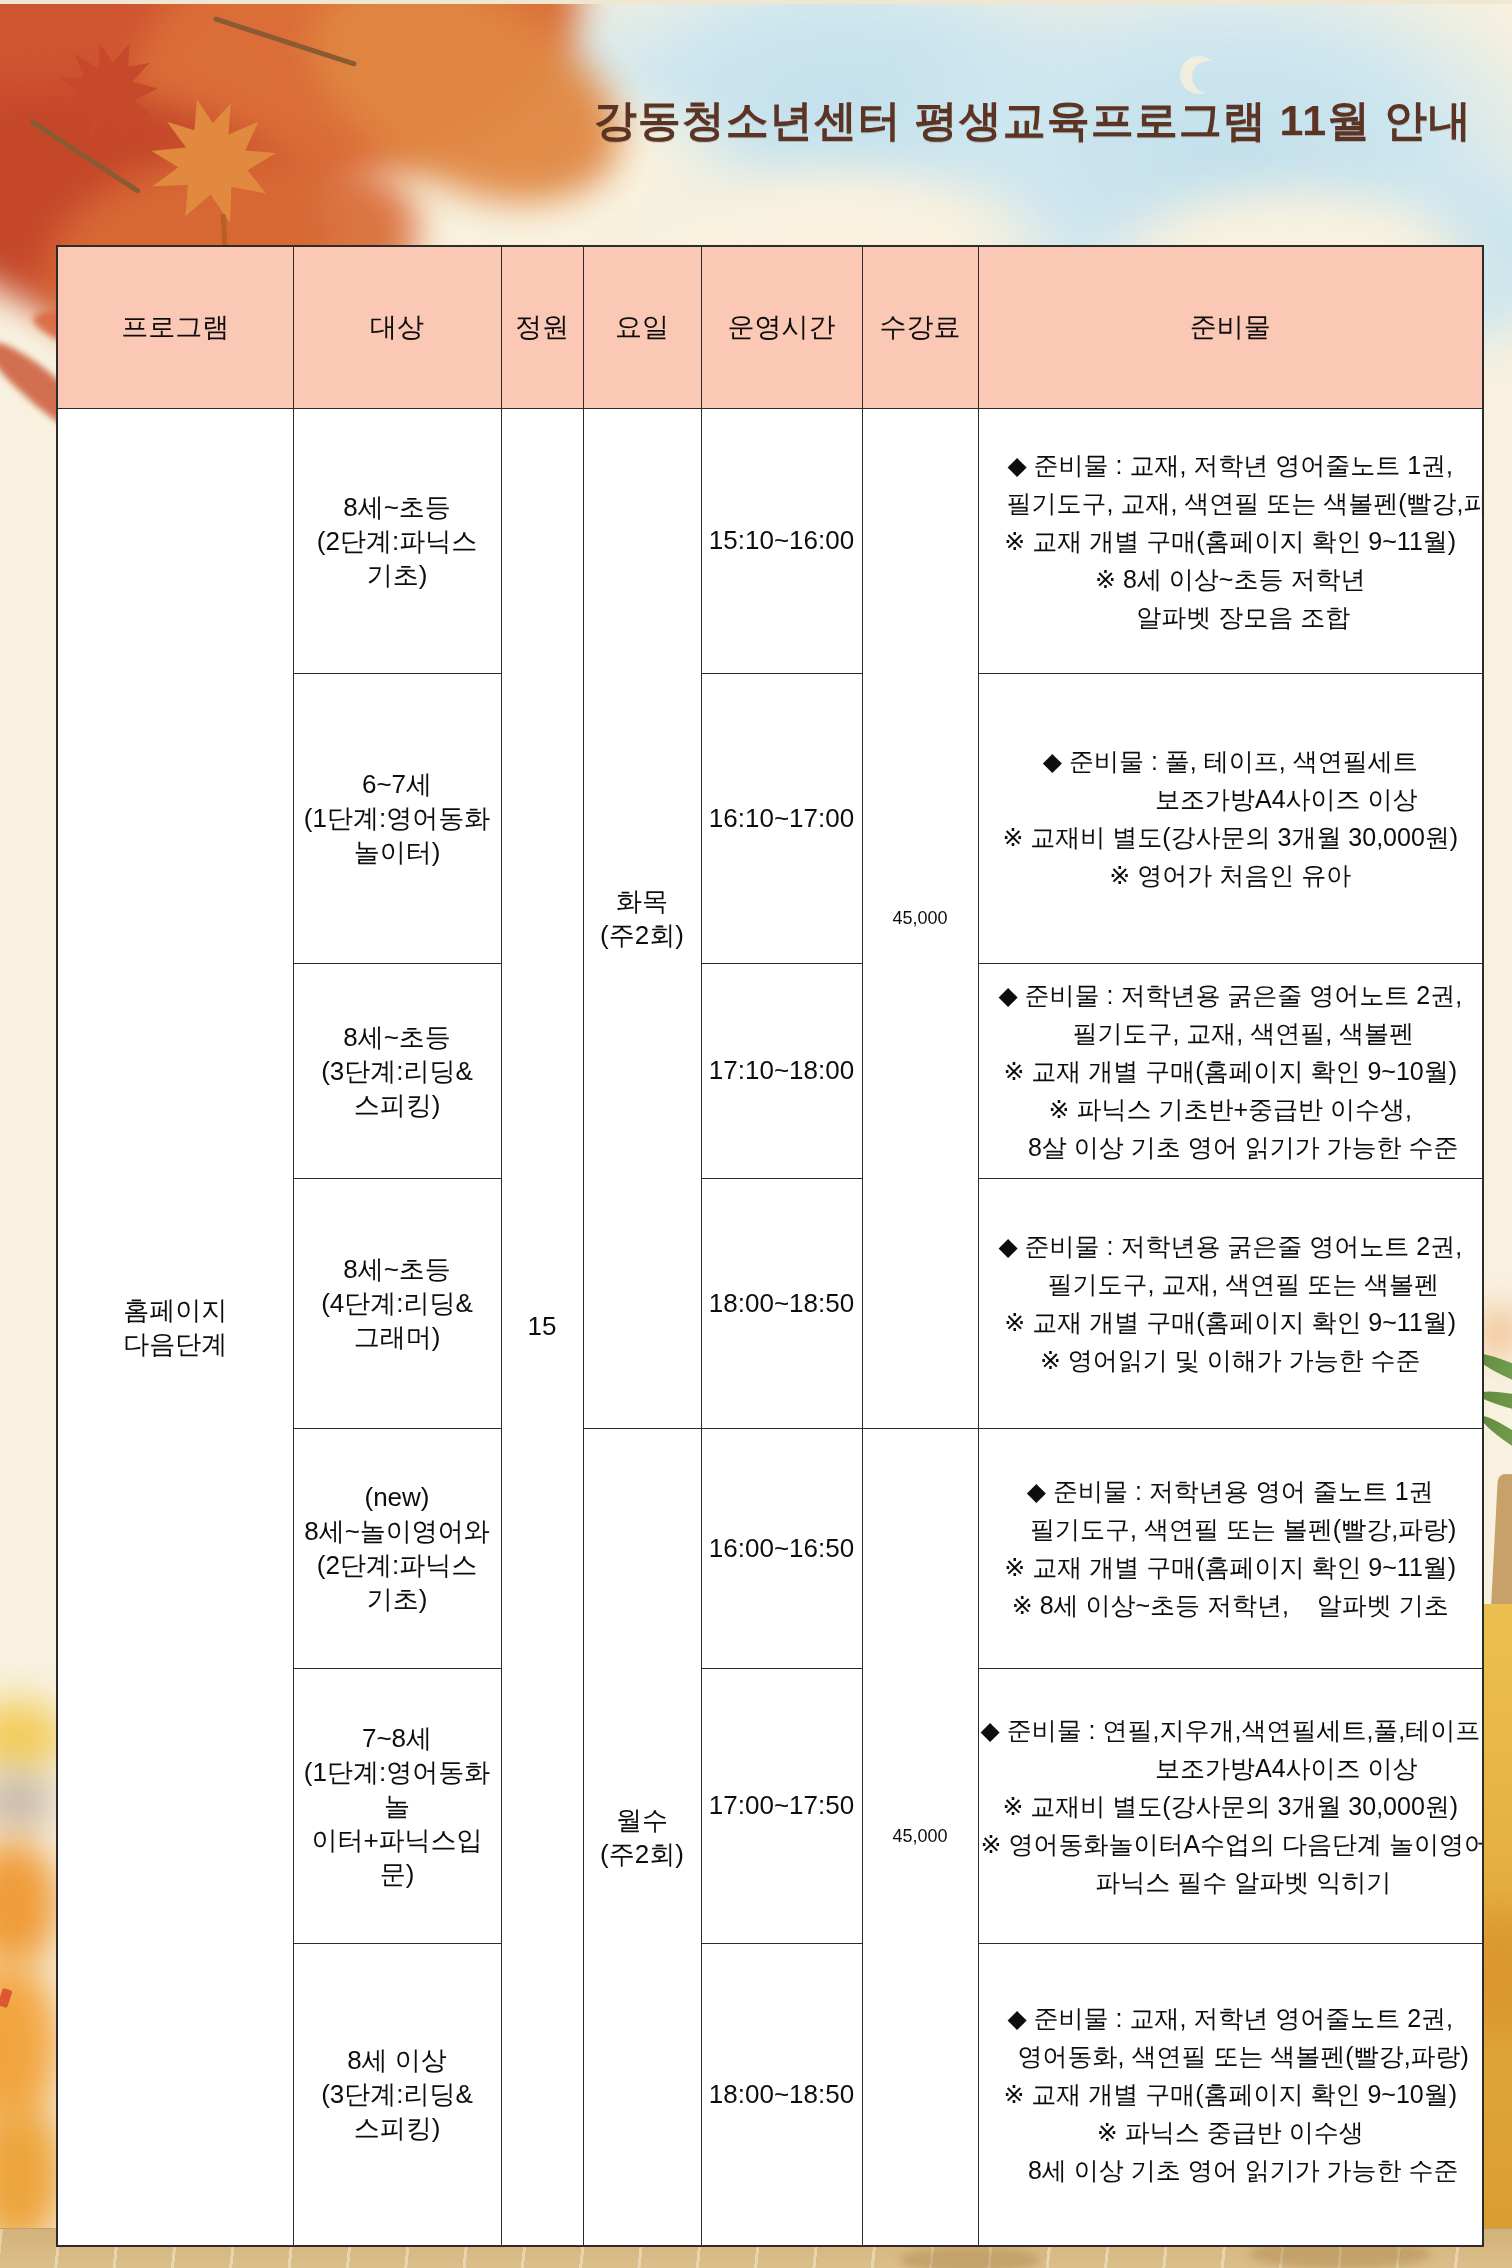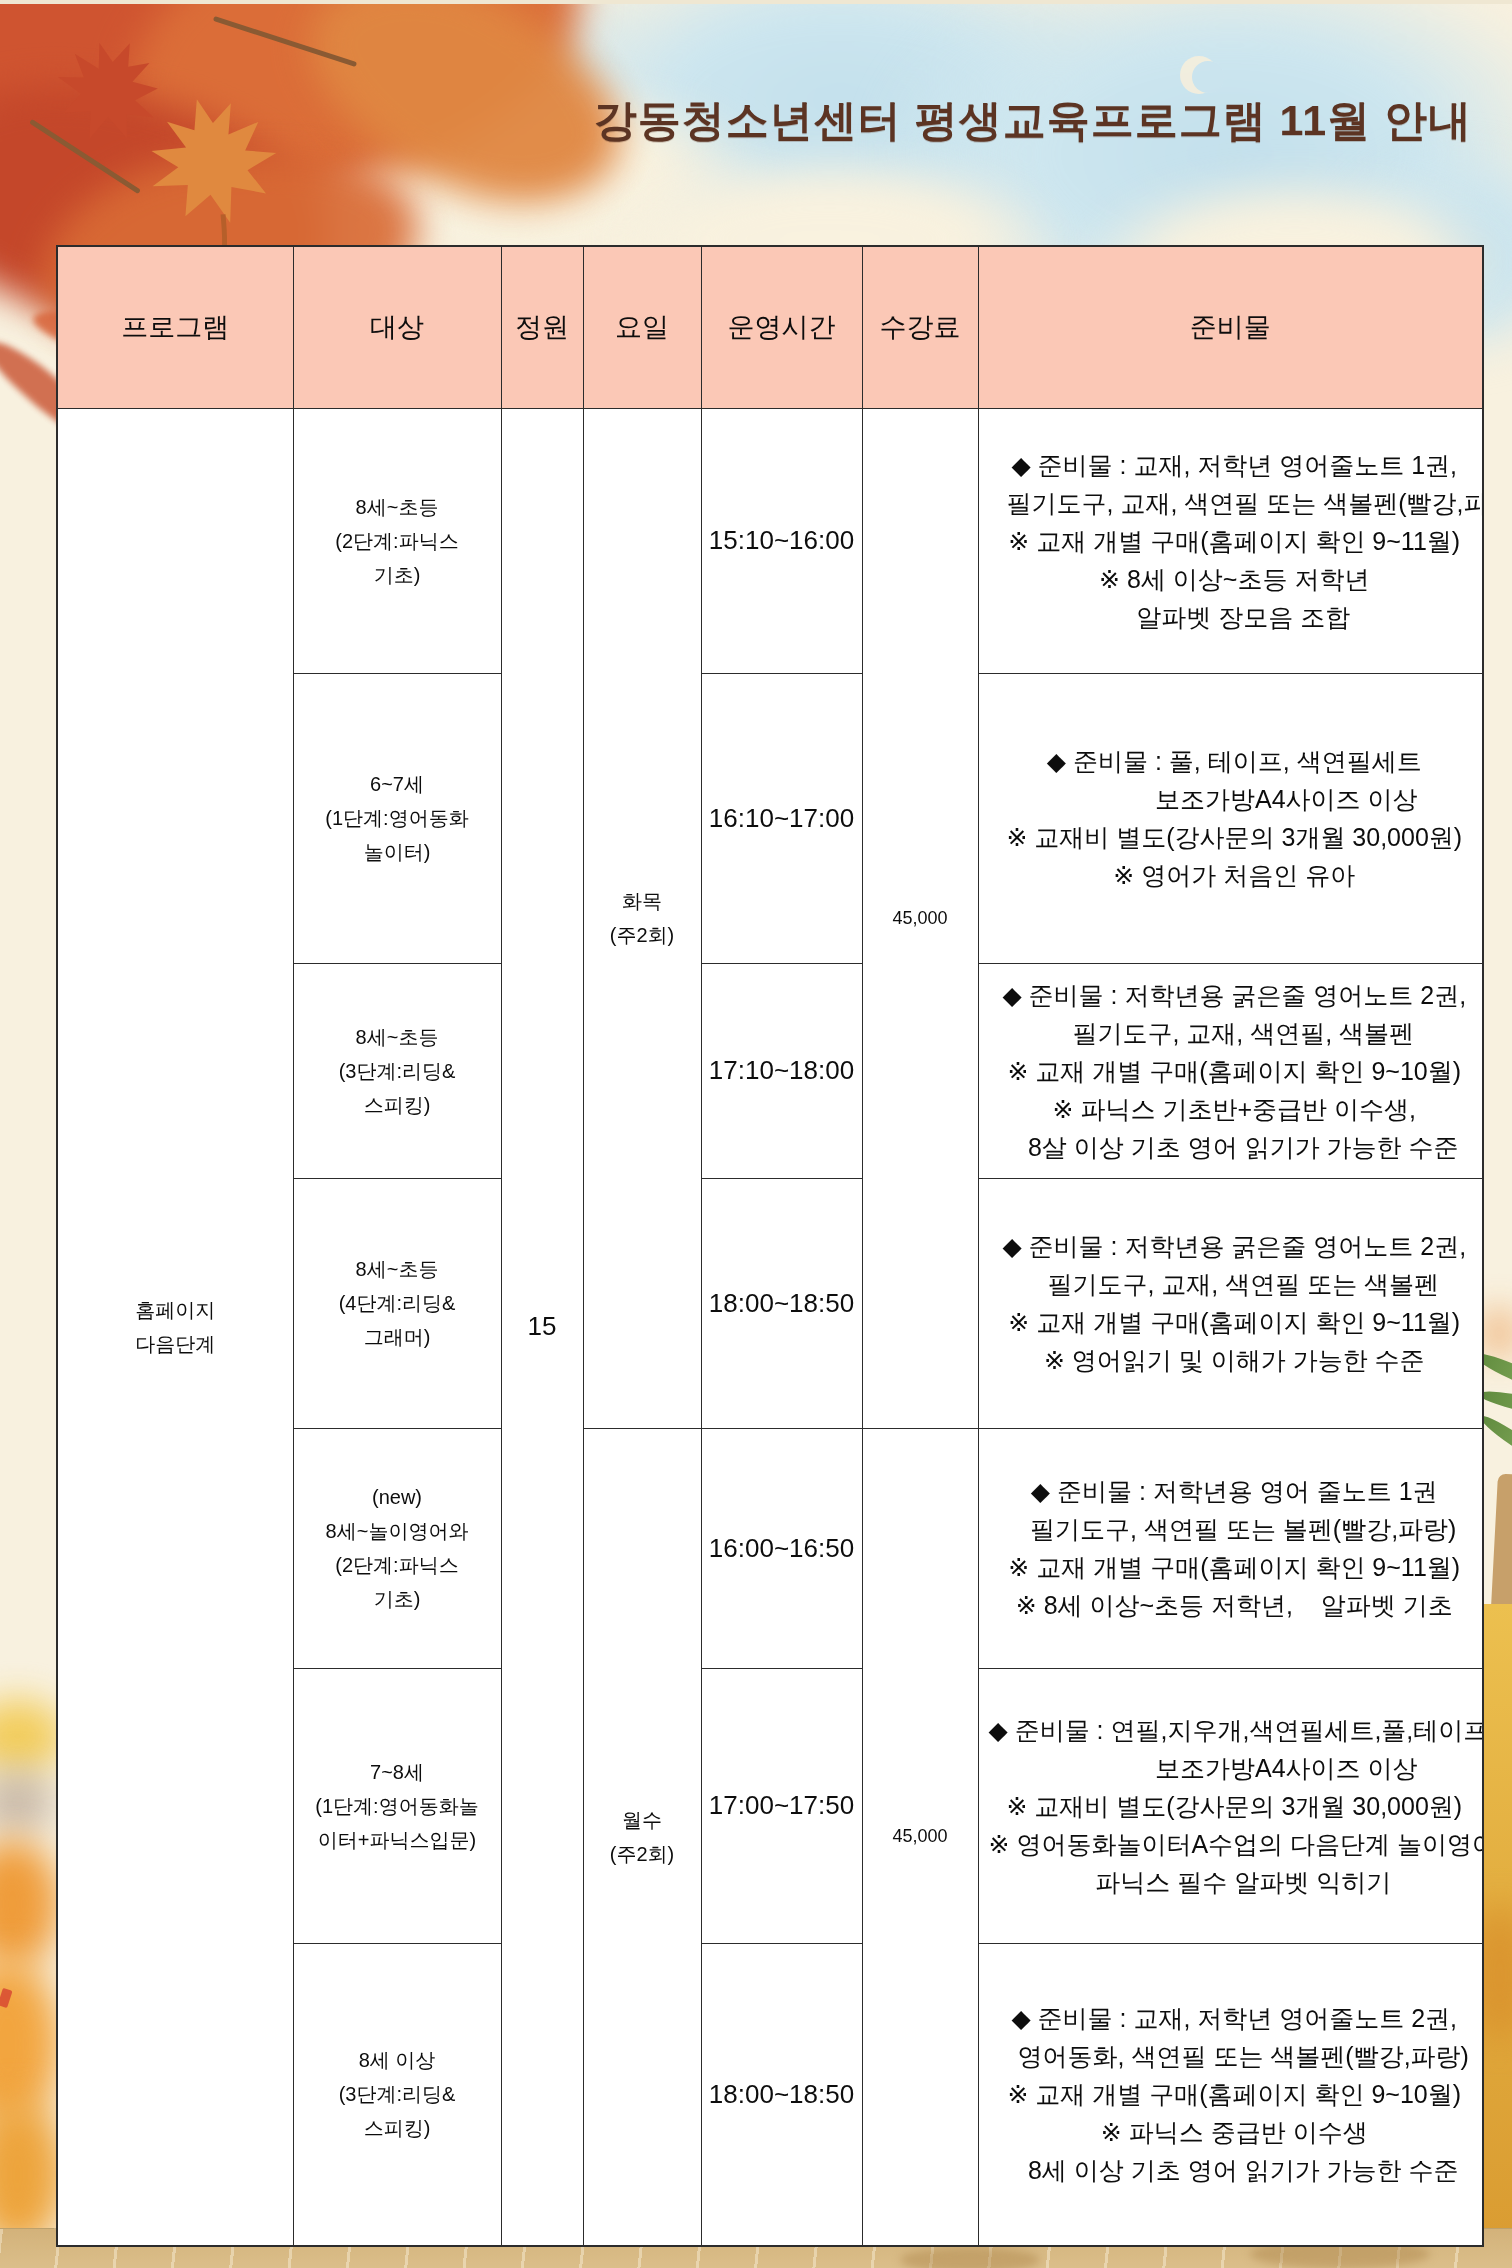--- a/index.html
+++ b/index.html
@@ -45,29 +45,29 @@
     color:#0d0d0d;background:#ffffff;
     padding:2px;overflow:hidden;
   }
   #sched th{
     background:#fbc8b6;font-weight:normal;font-size:27px;
   }
   tr.hh{height:162px;}
   tr.r1{height:265px;} tr.r2{height:290px;} tr.r3{height:215px;}
   tr.r4{height:250px;} tr.r5{height:240px;} tr.r6{height:275px;} tr.r7{height:303px;}
 
-  td.target,td.day,td.prog{font-size:20px;line-height:34px;}
+  td.target,td.day,td.prog{font-size:26px;line-height:34px;}
   td.time{font-size:26px;}
   td.fee{font-size:18px;}
   td.cap{font-size:26px;}
   td.prep{
     text-align:left;font-size:25px;line-height:38px;padding:6px 4px 6px 12px;
   }
   .pl{white-space:pre;}
-  .i0{padding-left:8px;}
+  .i0{padding-left:0;}
   .i1{padding-left:26px;}
   .i3{padding-left:112px;}
 
   
   .leafwash{position:absolute;border-radius:46% 54% 48% 52%/55% 45% 55% 45%;pointer-events:none;}
   svg.maple{position:absolute;pointer-events:none;}
   .twig{position:absolute;background:#8a5a33;border-radius:3px;pointer-events:none;}
 
   .blade{position:absolute;border-radius:50%;background:linear-gradient(90deg,#5f8a3d,#86ac5d);pointer-events:none;}
   #trunk{position:absolute;left:1492px;top:1470px;width:22px;height:230px;background:#c7a06a;

